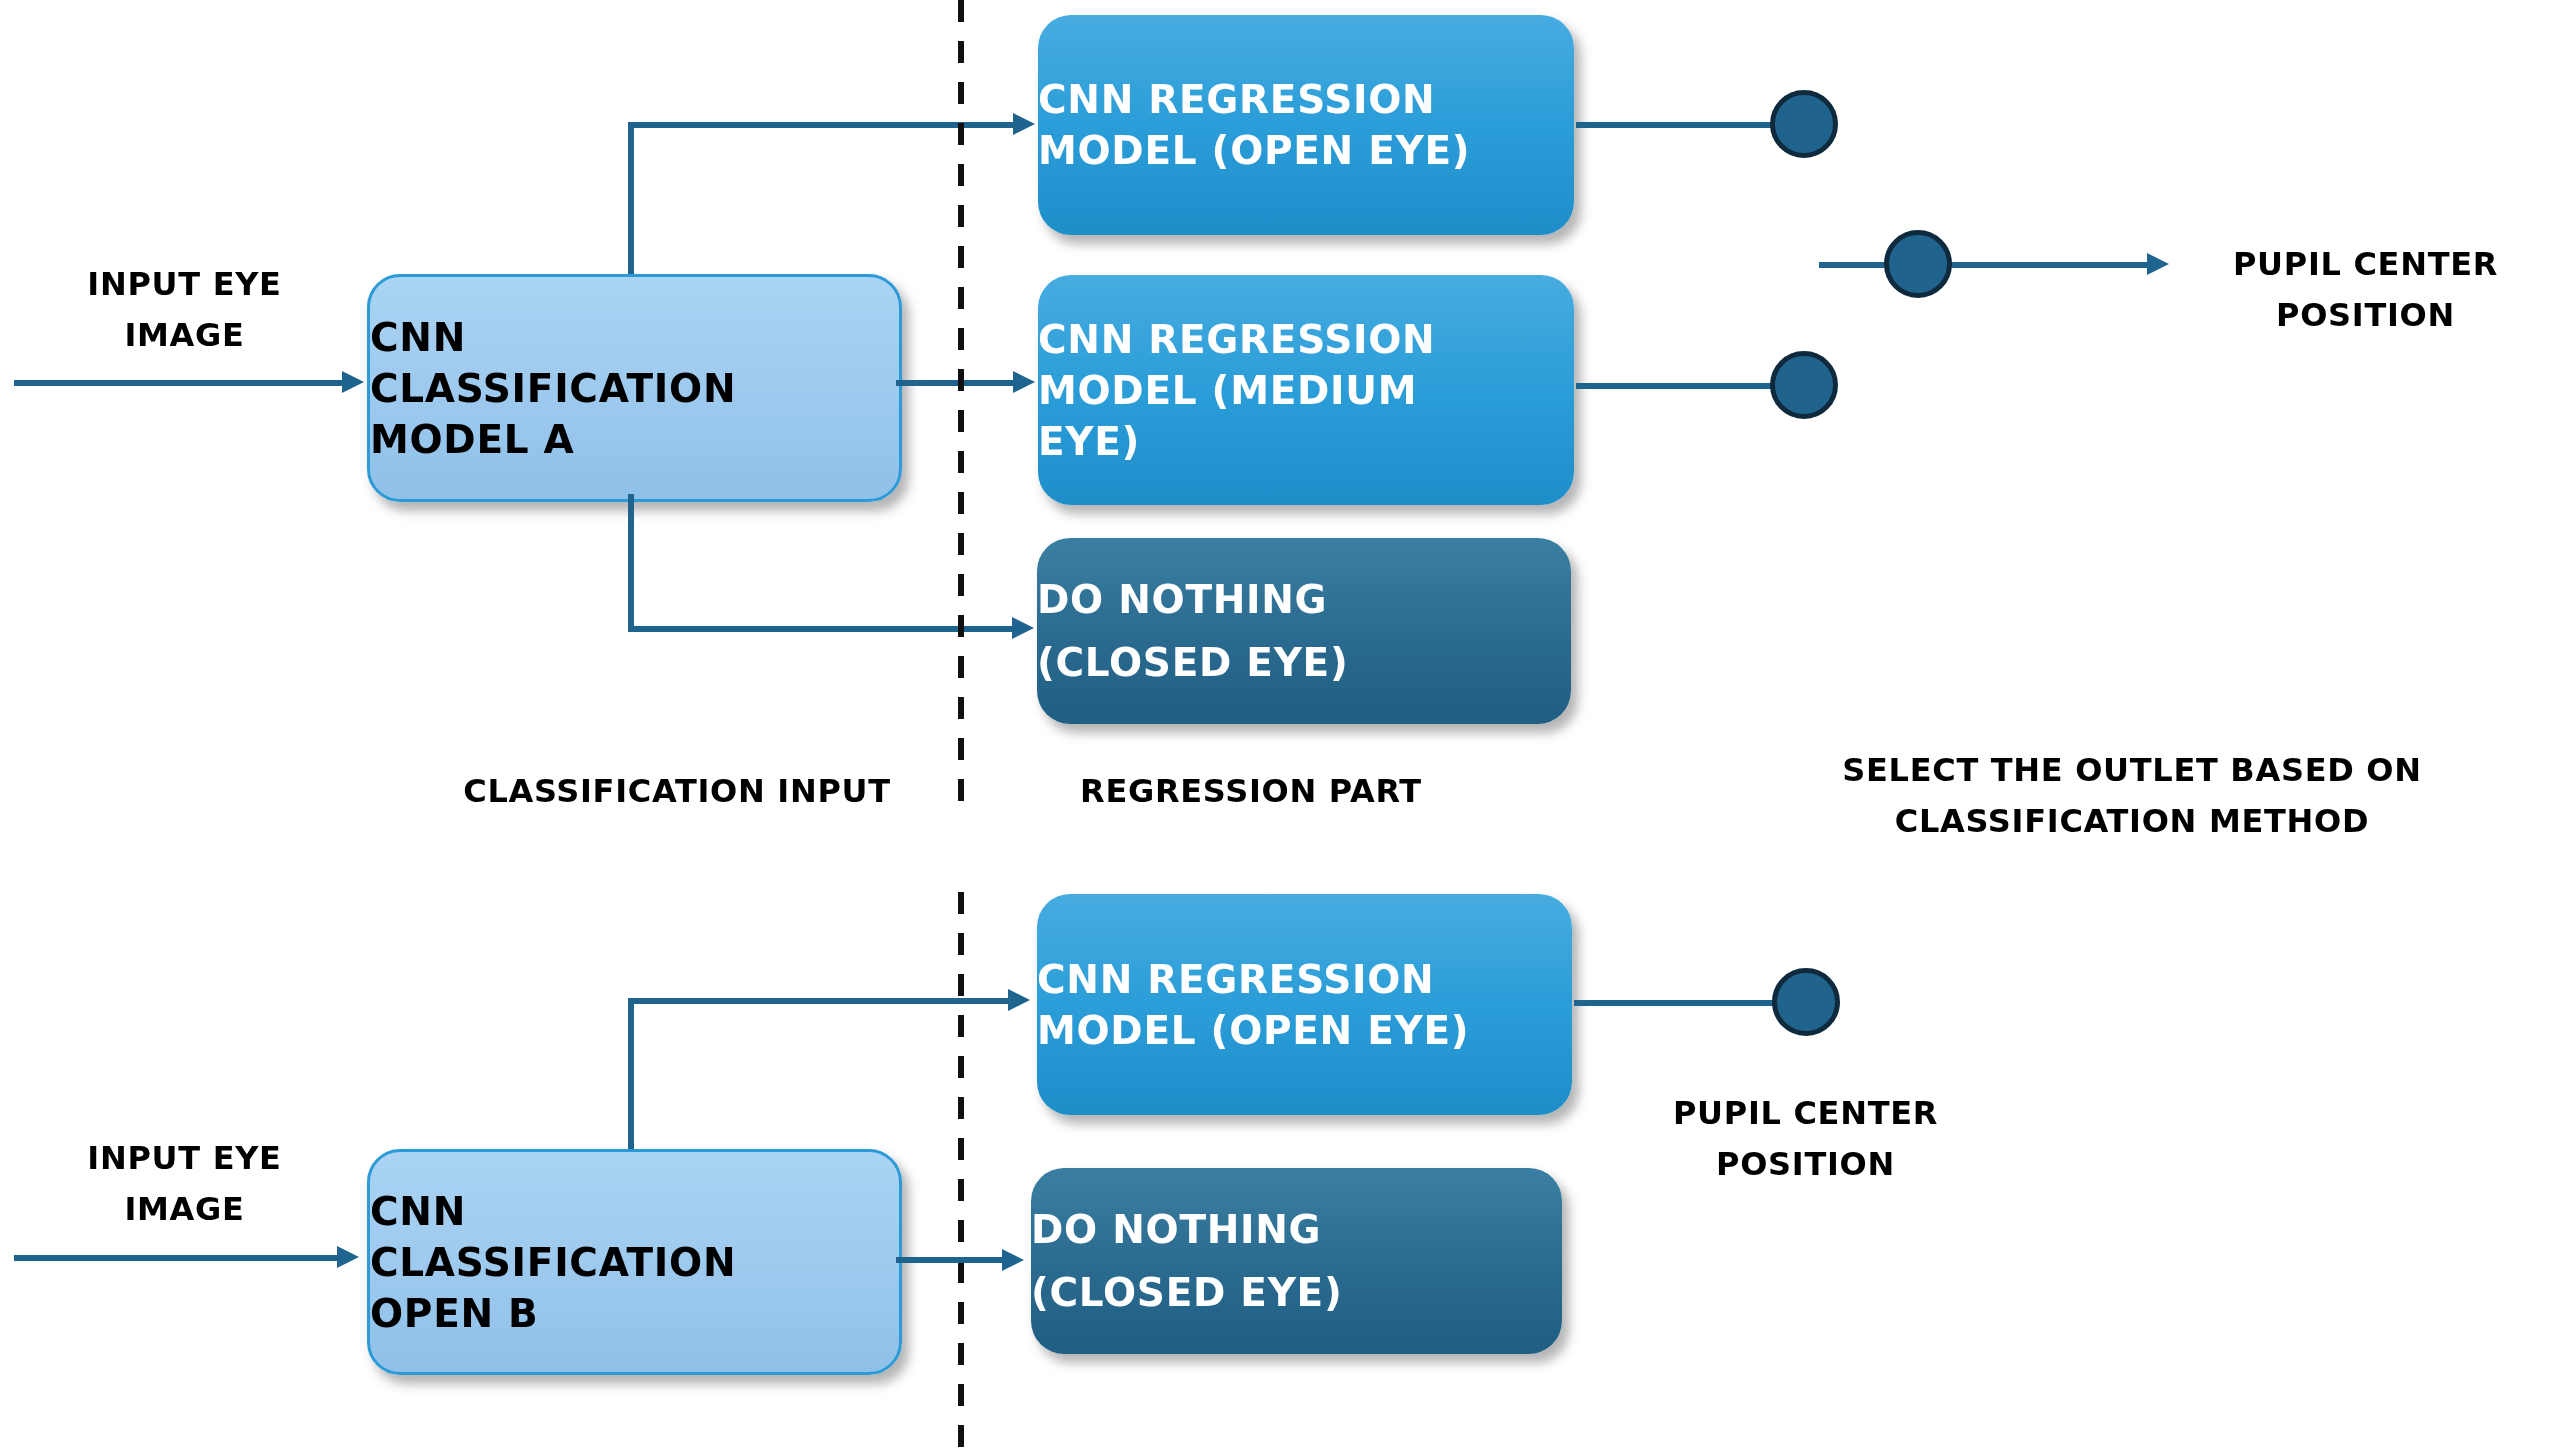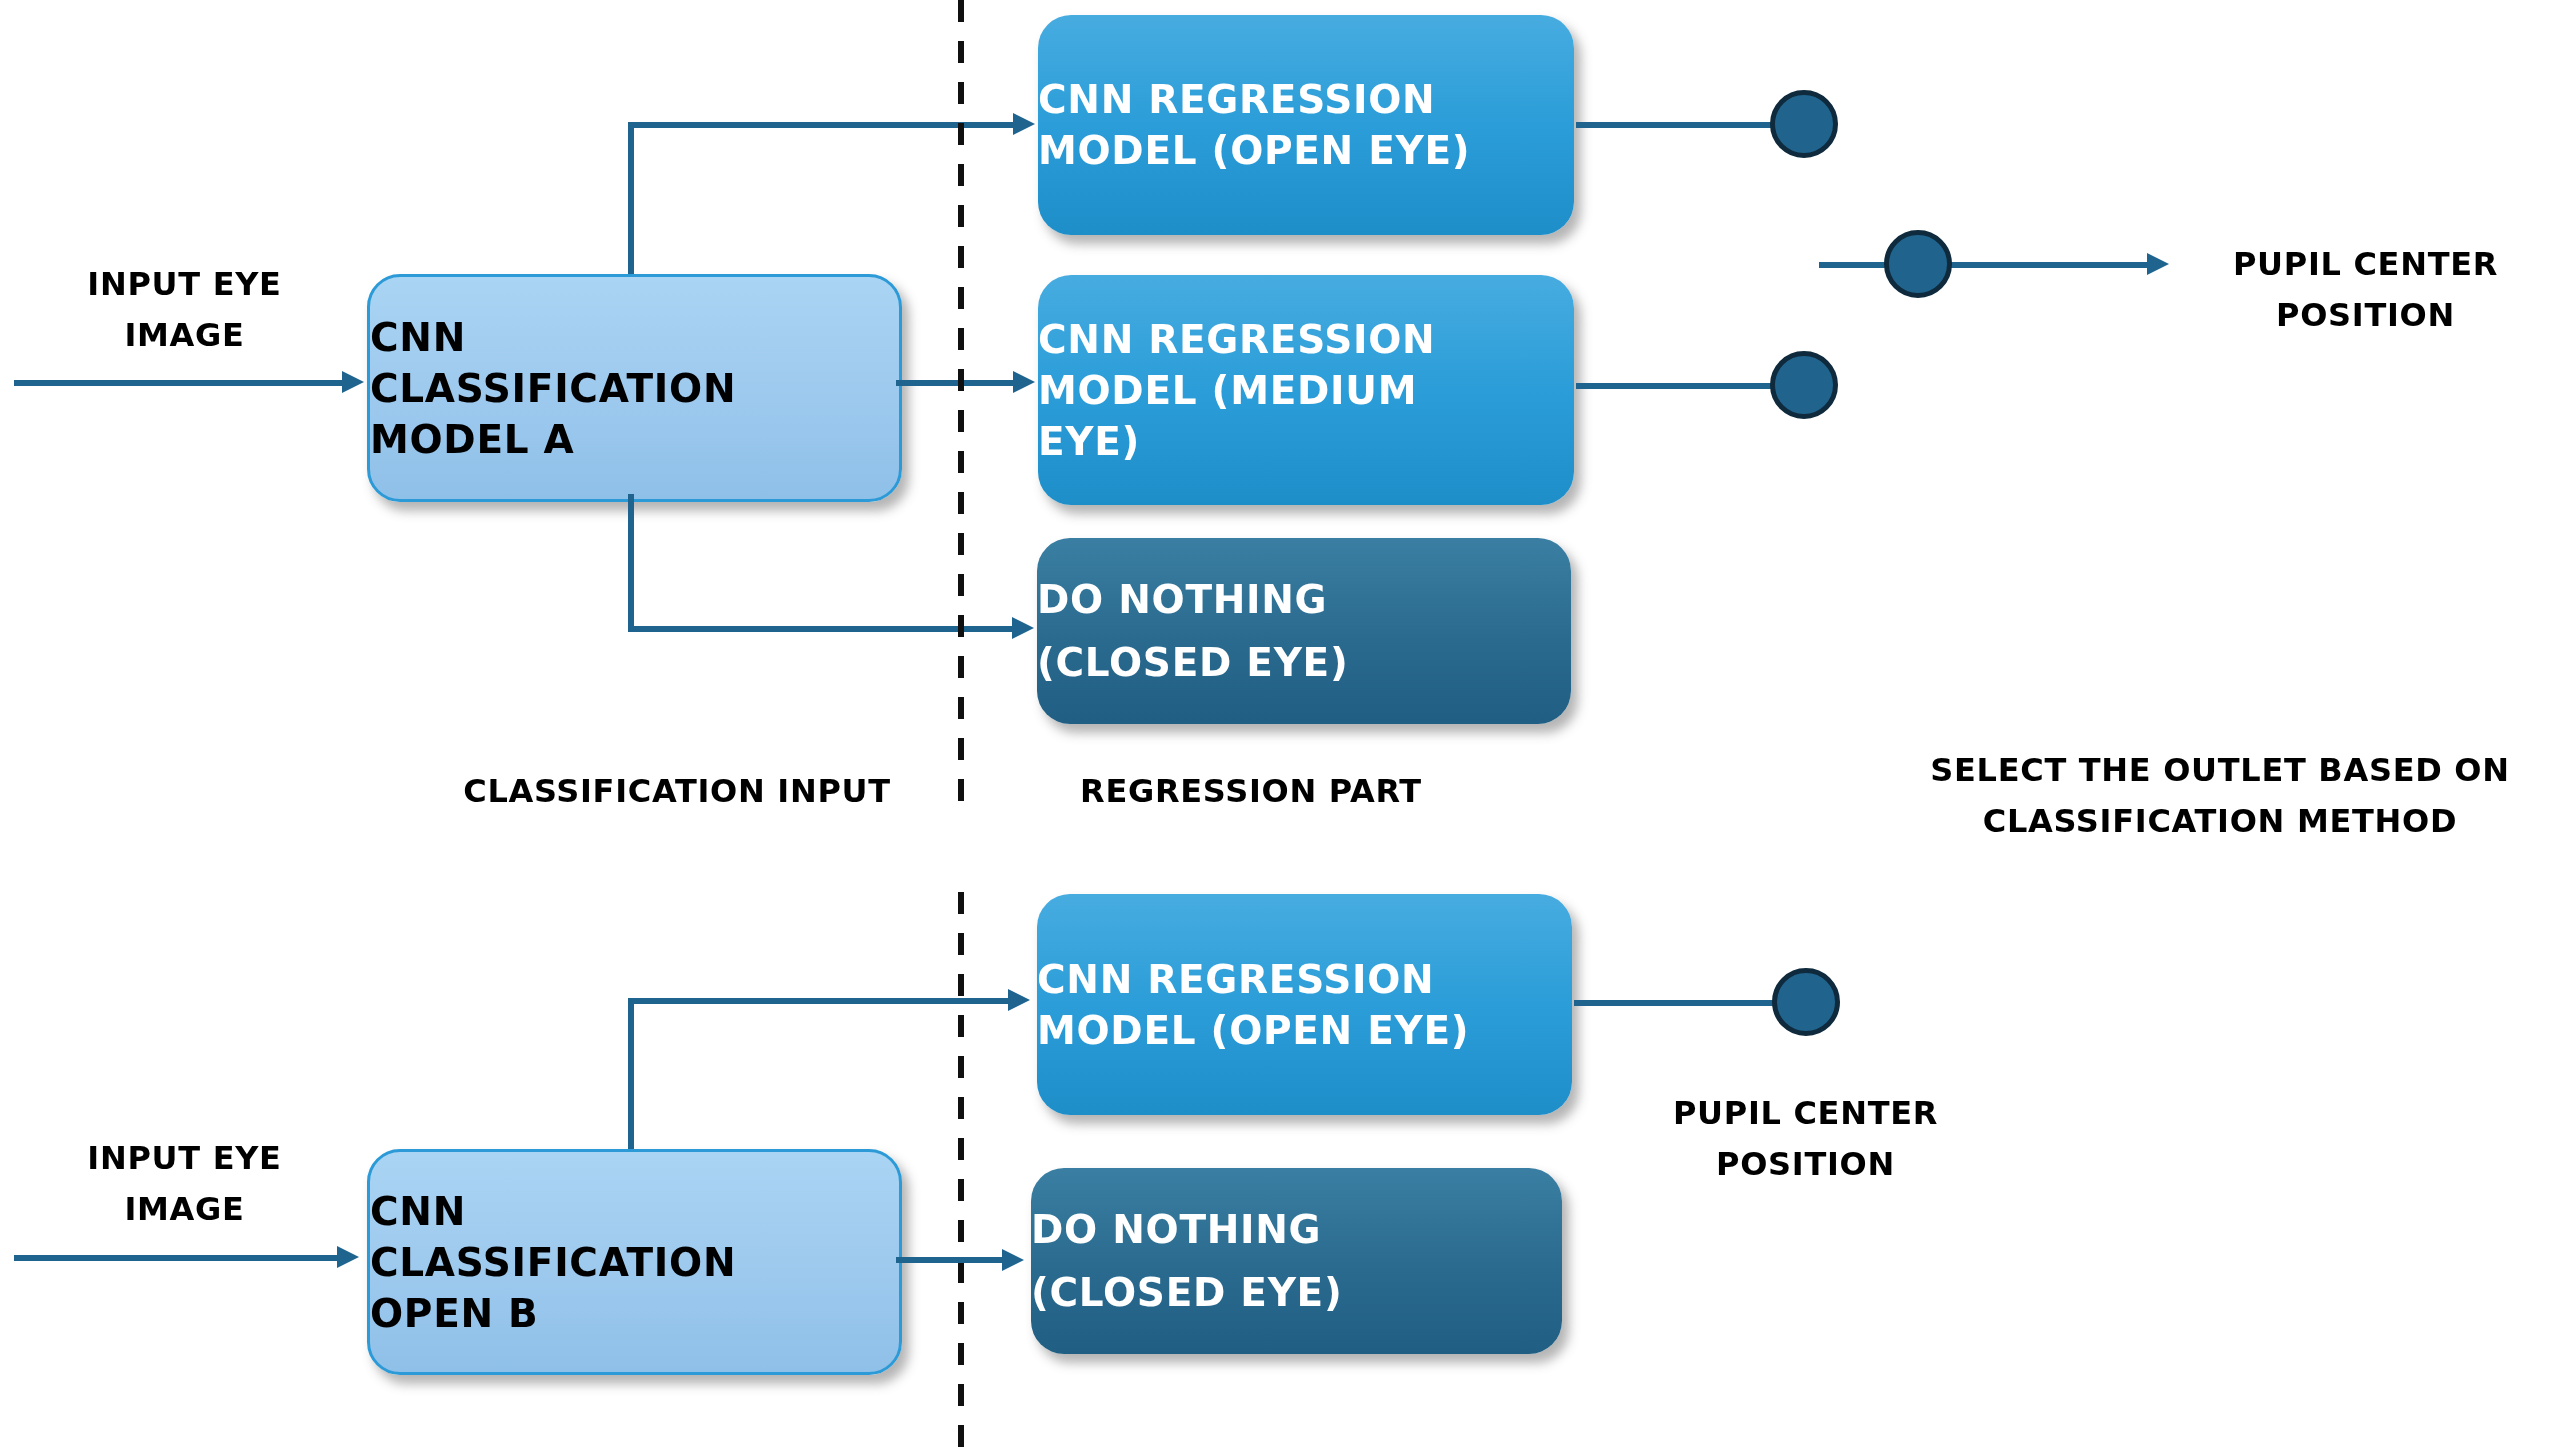--- a/index.html
+++ b/index.html
@@ -114,21 +114,21 @@
   <div class="arrowhead" style="left:2147px;top:253px;"></div>
   <div class="node-circle" style="left:1884px;top:230px;"></div>
 
   <div class="dlabel" style="left:2173px;top:239px;width:385px;">
     <div>PUPIL CENTER</div>
     <div>POSITION</div>
   </div>
 
   <div class="dlabel" style="left:402px;top:766px;width:550px;">CLASSIFICATION INPUT</div>
   <div class="dlabel" style="left:976px;top:766px;width:550px;">REGRESSION PART</div>
-  <div class="dlabel" style="left:1876px;top:745px;width:688px;">
+  <div class="dlabel" style="left:1788px;top:745px;width:688px;">
     <div>SELECT THE OUTLET BASED ON</div>
     <div>CLASSIFICATION METHOD</div>
   </div>
 
   <div class="dashline" style="left:958px;top:892px;height:564px;"></div>
 
   <div class="hline" style="left:13.8px;top:1255px;width:323px;"></div>
   <div class="arrowhead" style="left:337px;top:1246px;"></div>
 
   <div class="dlabel" style="left:47px;top:1133px;width:275px;">

